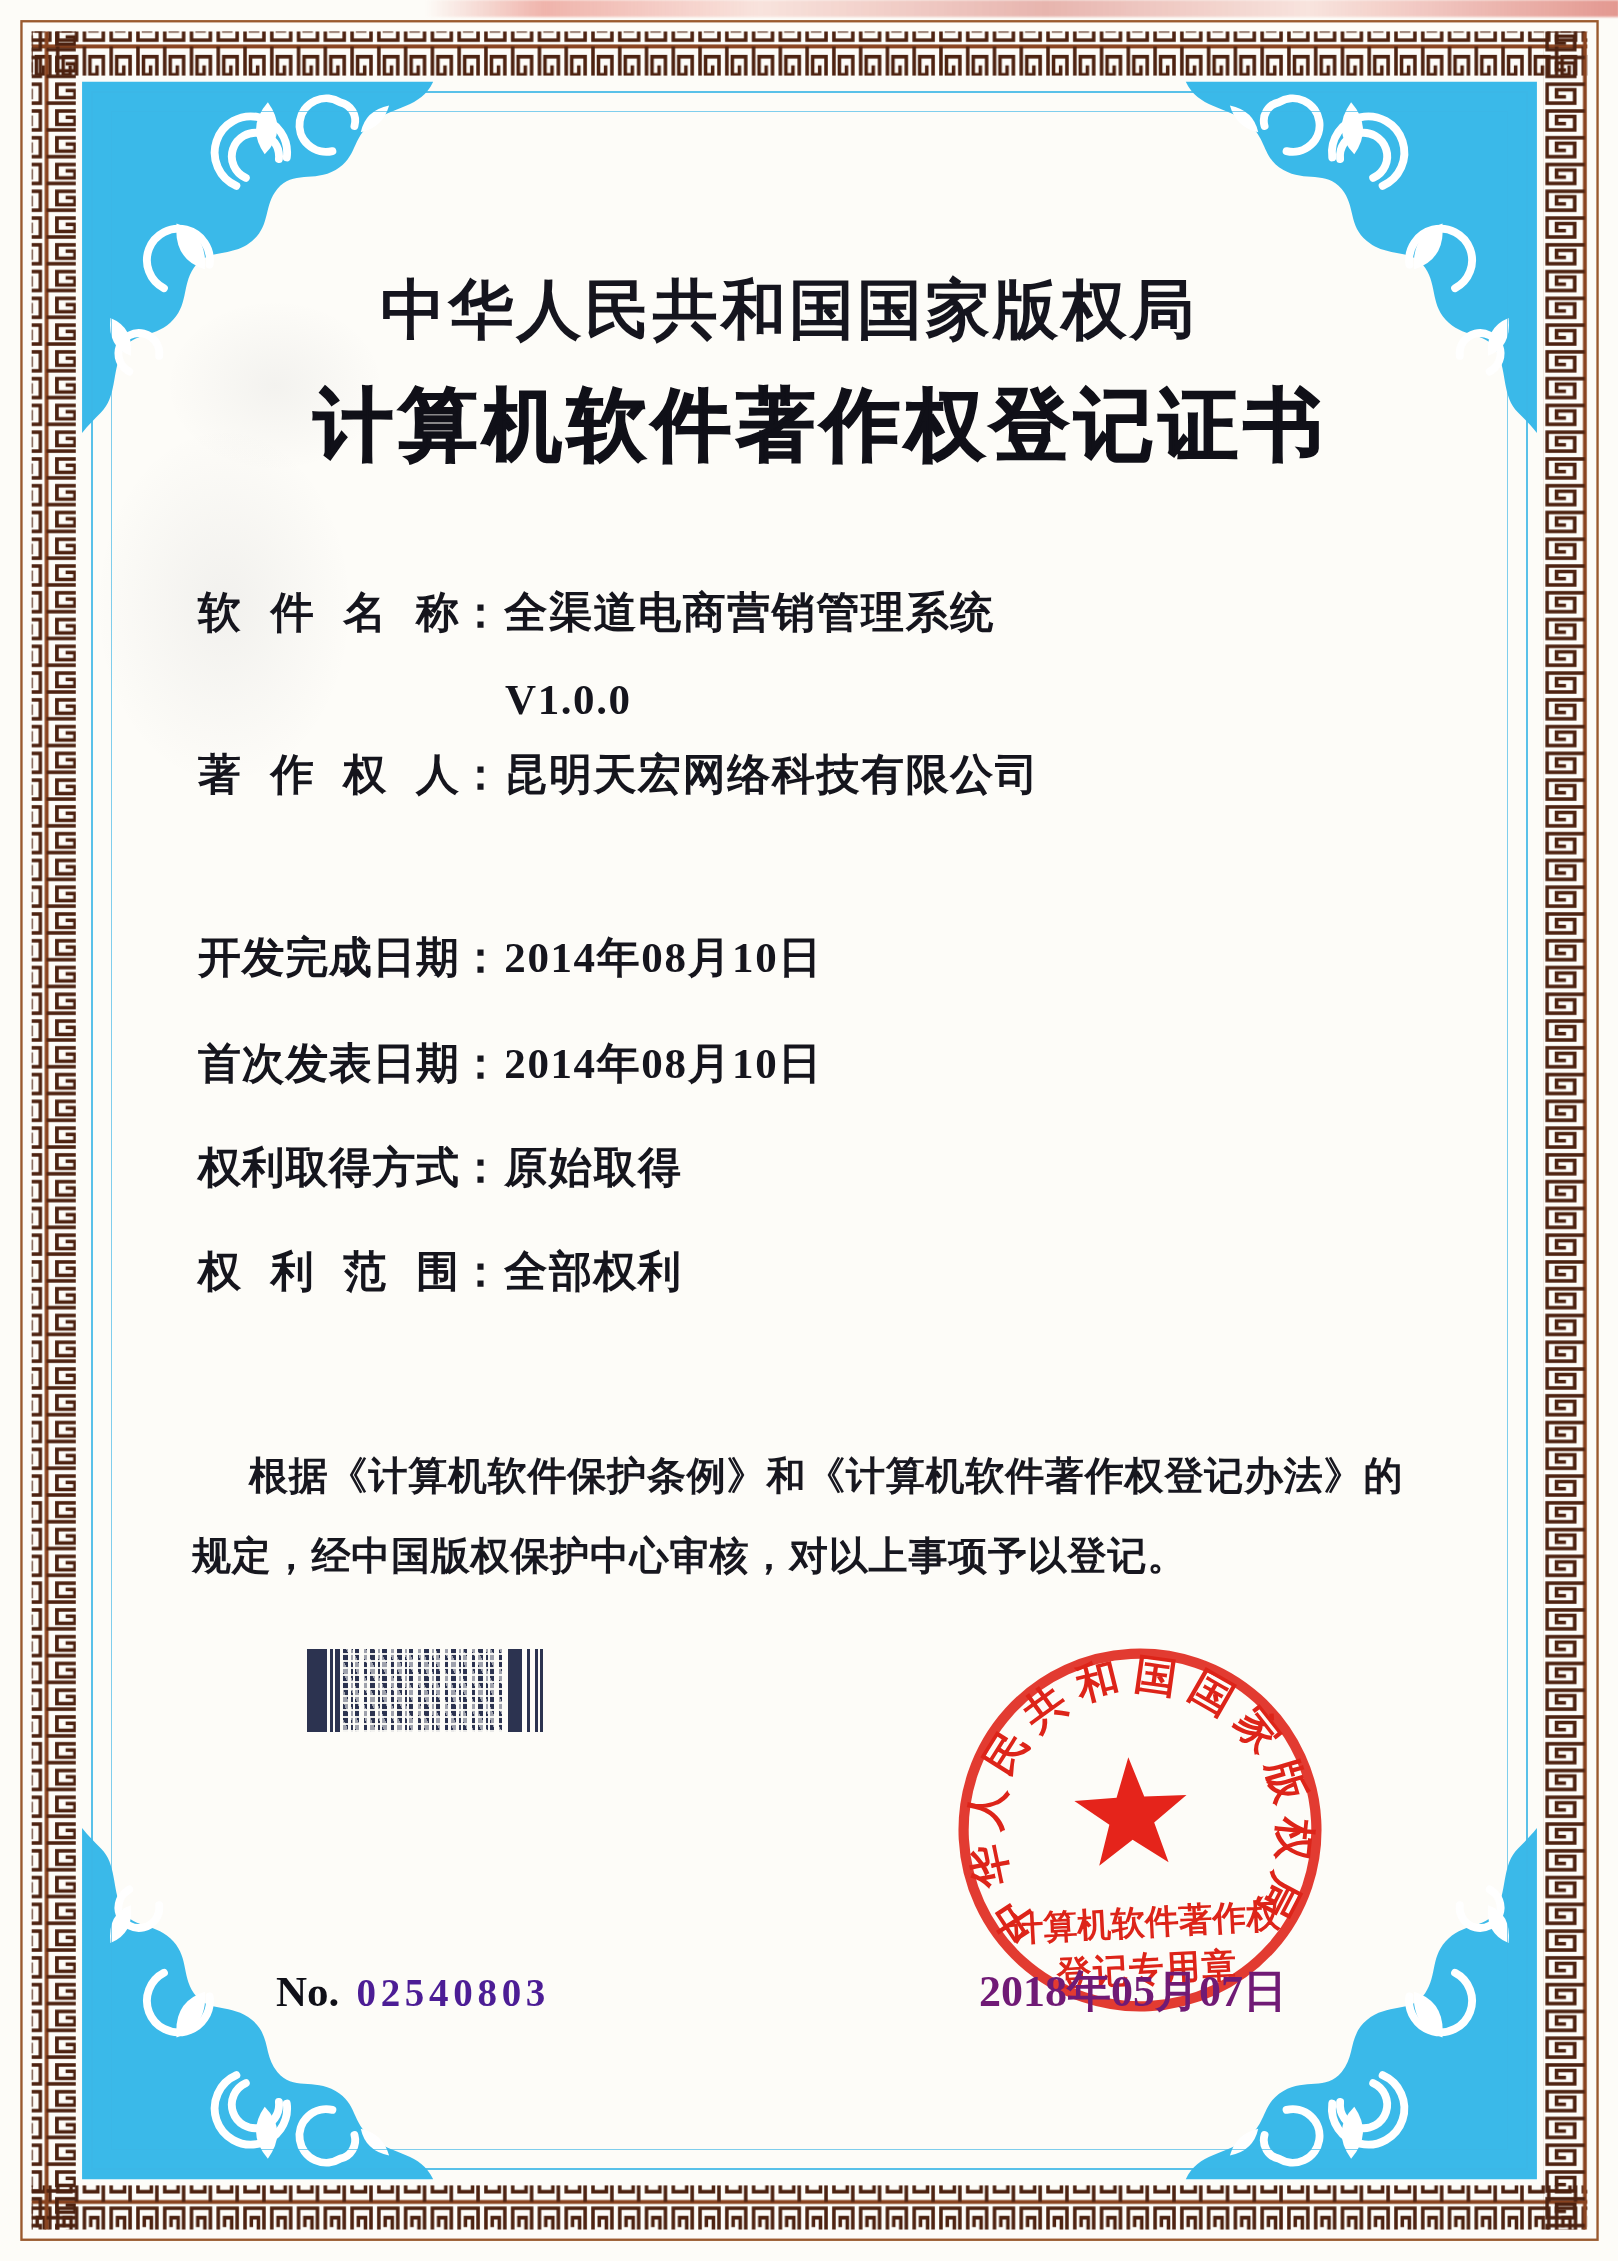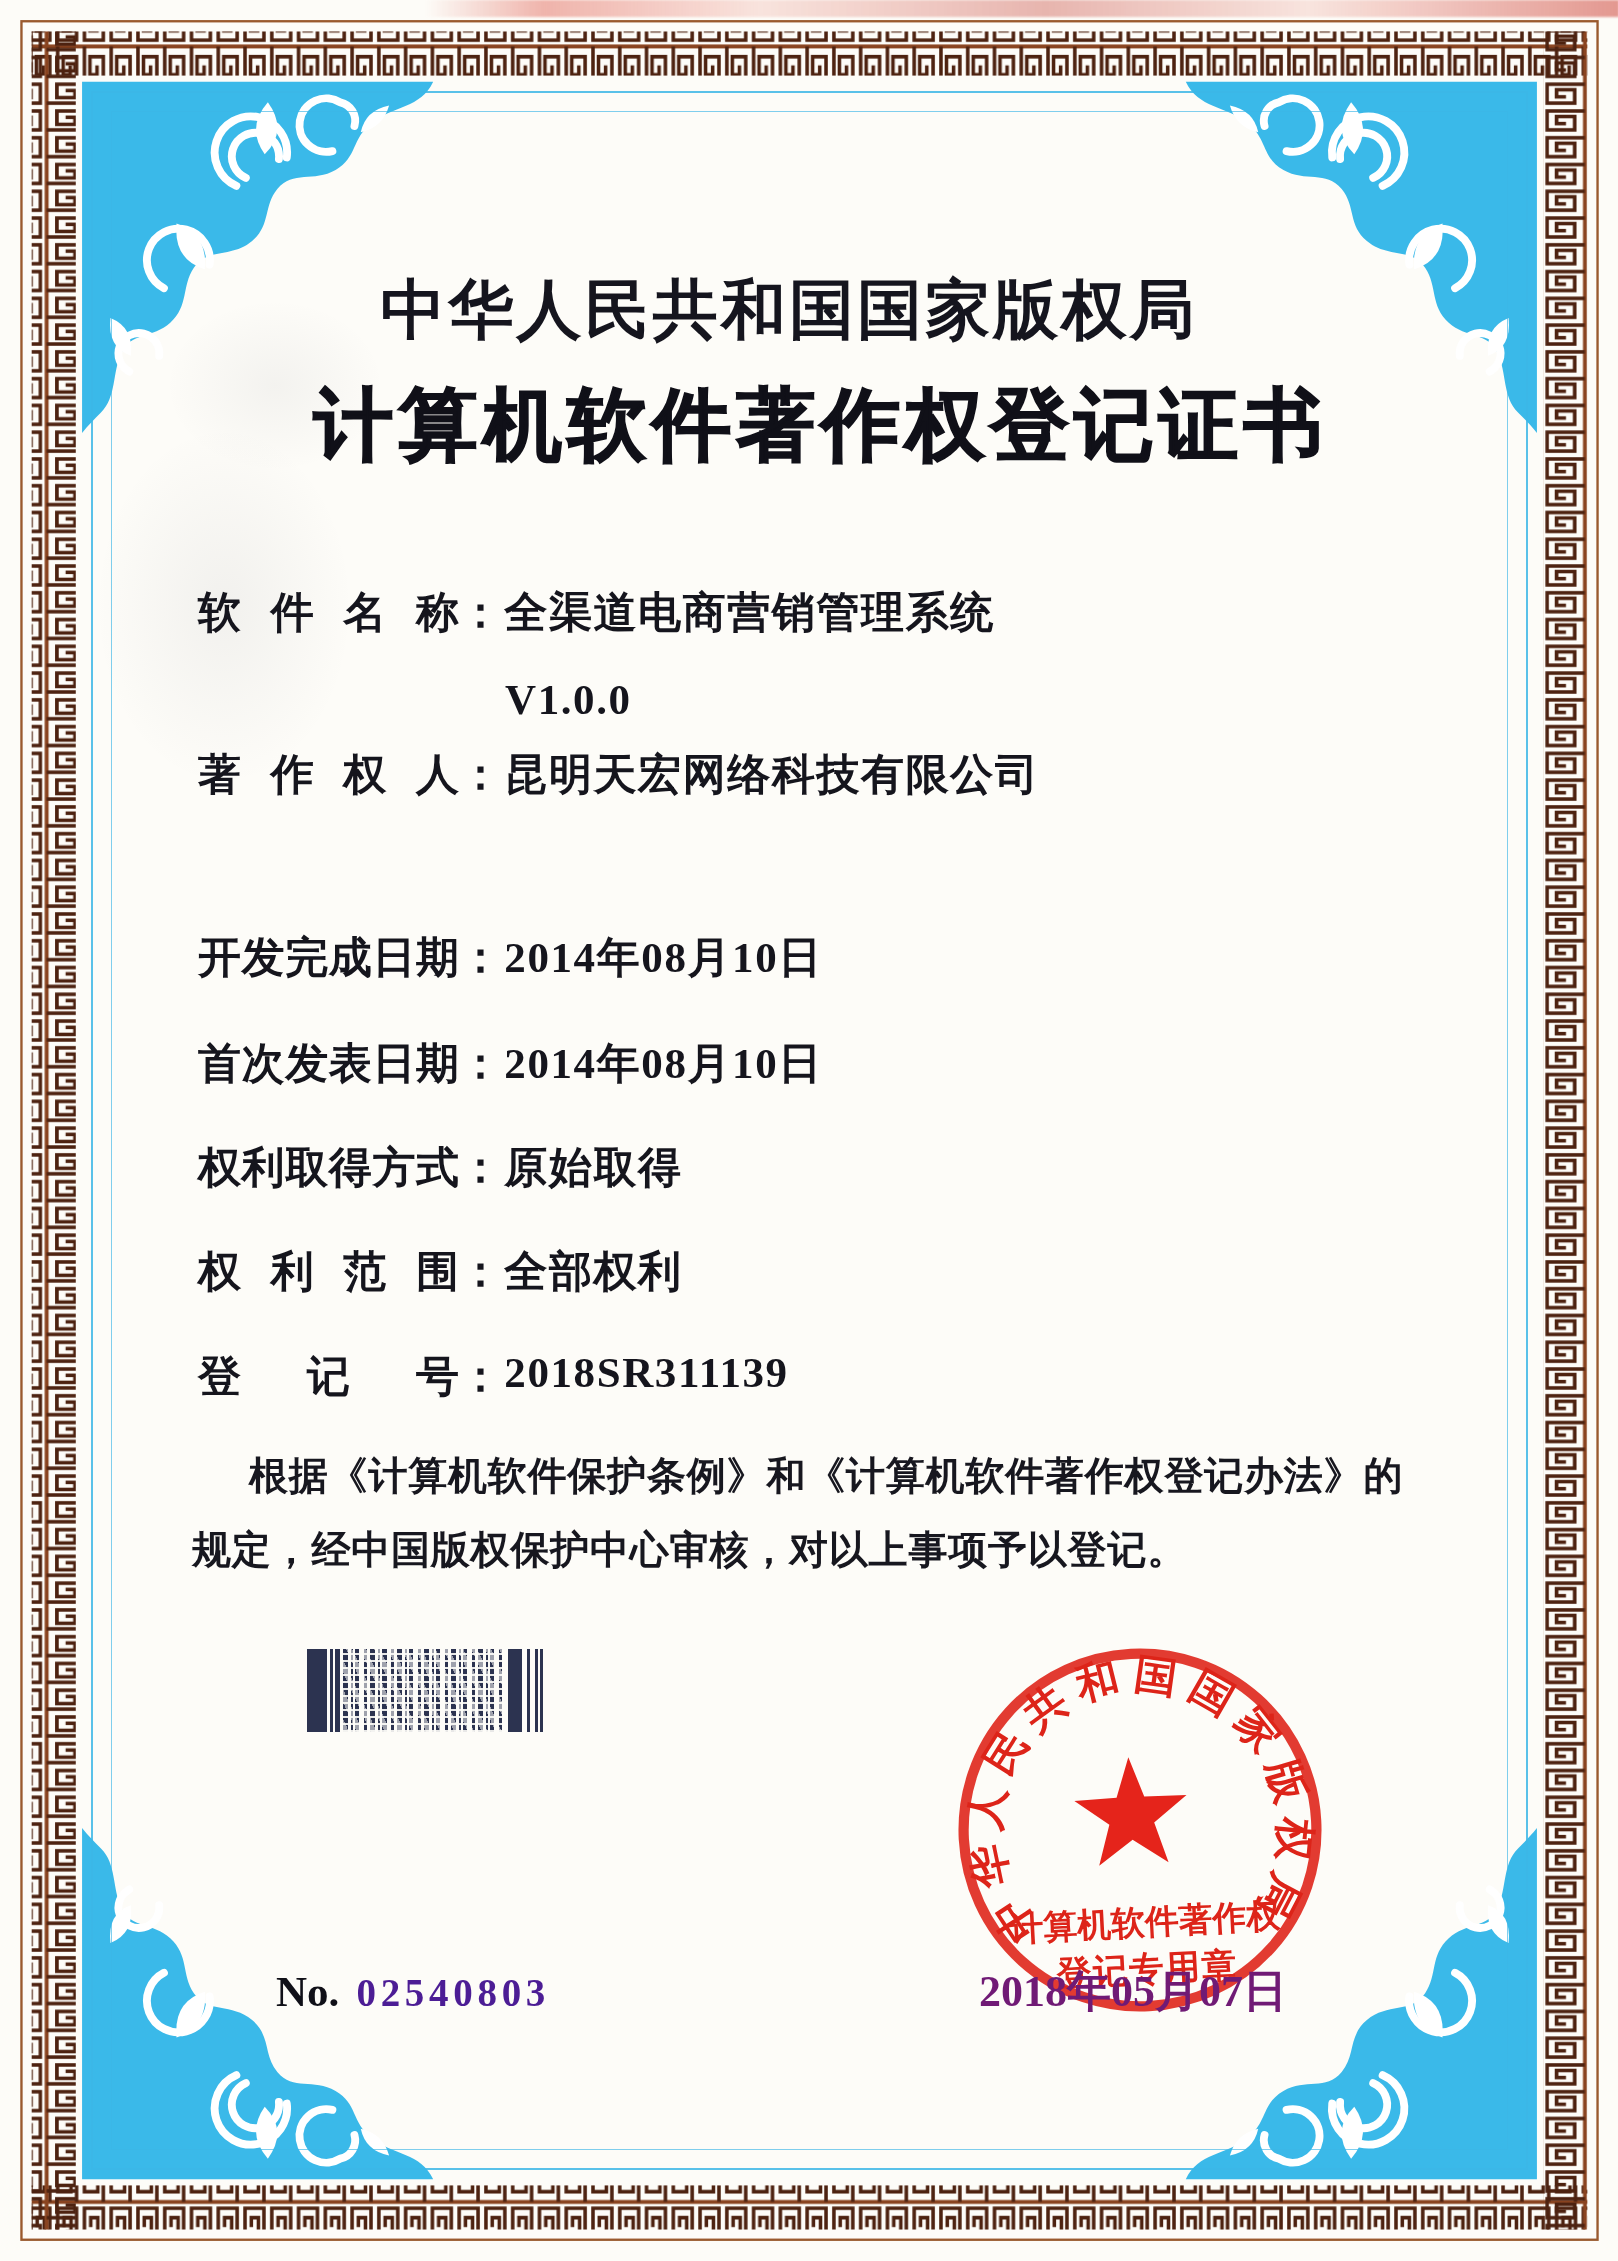--- a/index.html
+++ b/index.html
@@ -44,21 +44,21 @@
   .row{position:absolute;left:198px;z-index:5;white-space:nowrap;font-size:43px;font-weight:bold;color:#15151d;}
   .flabel{display:inline-block;width:261px;text-align:justify;text-align-last:justify;vertical-align:top;}
   .fcolon{display:inline-block;width:28px;vertical-align:top;}
   .fvalue{display:inline-block;margin-left:17.3px;vertical-align:top;letter-spacing:1.6px;}
   .fvalue2{position:absolute;left:505px;top:675px;z-index:5;font-size:43px;font-weight:bold;color:#15151d;letter-spacing:1.6px;}
   .r0{top:584px}.r1{top:746px}.r2{top:929px}.r3{top:1035px}.r4{top:1139px}.r5{top:1243px}.r6{top:1348px}
   
   .bodytext{position:absolute;left:192px;top:1449px;width:1244px;z-index:5;
     font-size:39px;font-weight:bold;color:#17171f;letter-spacing:0.8px;}
   .bodytext .l1{text-indent:57px;}
-  .bodytext .l2{margin-top:20px;}
+  .bodytext .l2{margin-top:26px;}
   
   .barcode{position:absolute;left:307px;top:1649px;width:236px;height:83px;z-index:5;}
   .bc-left{position:absolute;left:0;top:0;width:33px;height:100%;
     background:repeating-linear-gradient(90deg,#2c3350 0 20.5px,#fdfcf8 20.5px 23px,#2c3350 23px 26px,#fdfcf8 26px 28px,#2c3350 28px 33px);}
   .bc-mid{position:absolute;left:36px;top:0;width:162px;height:100%;
     background:
       repeating-linear-gradient(0deg,rgba(253,252,248,.9) 0 1.6px,rgba(253,252,248,0) 1.6px 7px),
       repeating-linear-gradient(90deg,#2c3350 0 4.7px,rgba(44,51,80,0) 4.7px 7.9px,#2c3350 7.9px 10.2px,rgba(44,51,80,0) 10.2px 11.8px,#2c3350 11.8px 16.5px,rgba(44,51,80,0) 16.5px 21px,#2c3350 21px 23.6px,rgba(44,51,80,0) 23.6px 27px);}
   .bc-mid:after{content:"";position:absolute;inset:0;
     background:repeating-linear-gradient(65deg,rgba(253,252,248,.55) 0 5.5px,rgba(253,252,248,0) 5.5px 12.6px);}
@@ -160,23 +160,20 @@
   </div>
   <div class="row r3">
     <span class="flabel">首次发表日期</span><span class="fcolon">：</span><span class="fvalue">2014年08月10日</span>
   </div>
   <div class="row r4">
     <span class="flabel">权利取得方式</span><span class="fcolon">：</span><span class="fvalue">原始取得</span>
   </div>
   <div class="row r5">
     <span class="flabel">权 利 范 围</span><span class="fcolon">：</span><span class="fvalue">全部权利</span>
   </div>
-  <div class="row r6">
-    <span class="flabel">登 记 号</span><span class="fcolon">：</span><span class="fvalue">2018SR311139</span>
-  </div>
 
   <div class="bodytext">
     <div class="l1">根据《计算机软件保护条例》和《计算机软件著作权登记办法》的</div>
     <div class="l2">规定，经中国版权保护中心审核，对以上事项予以登记。</div>
   </div>
 
   <div class="barcode">
     <div class="bc-left"></div>
     <div class="bc-mid"></div>
     <div class="bc-right"></div>

